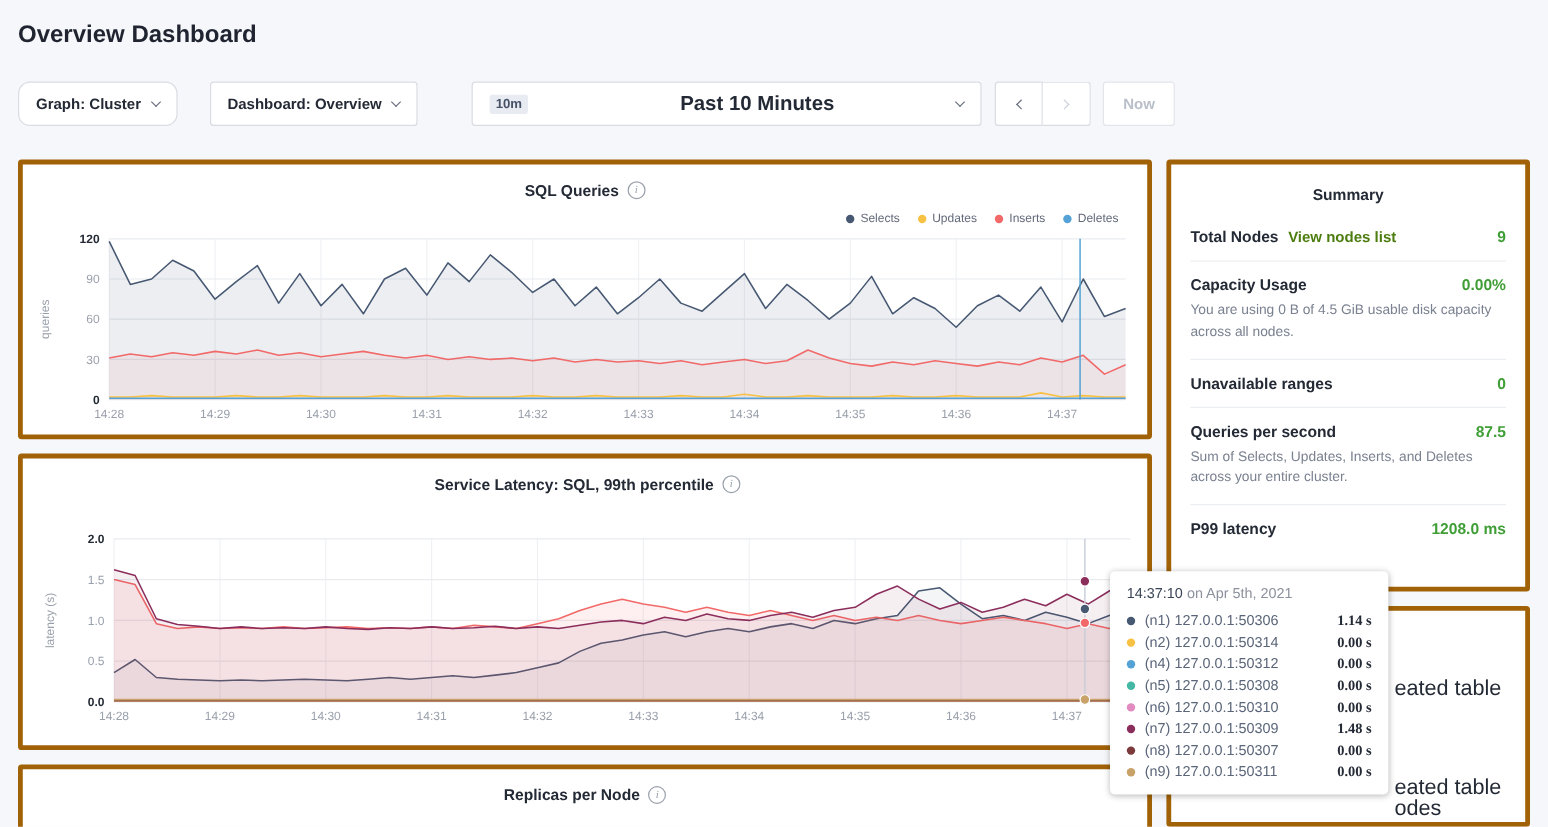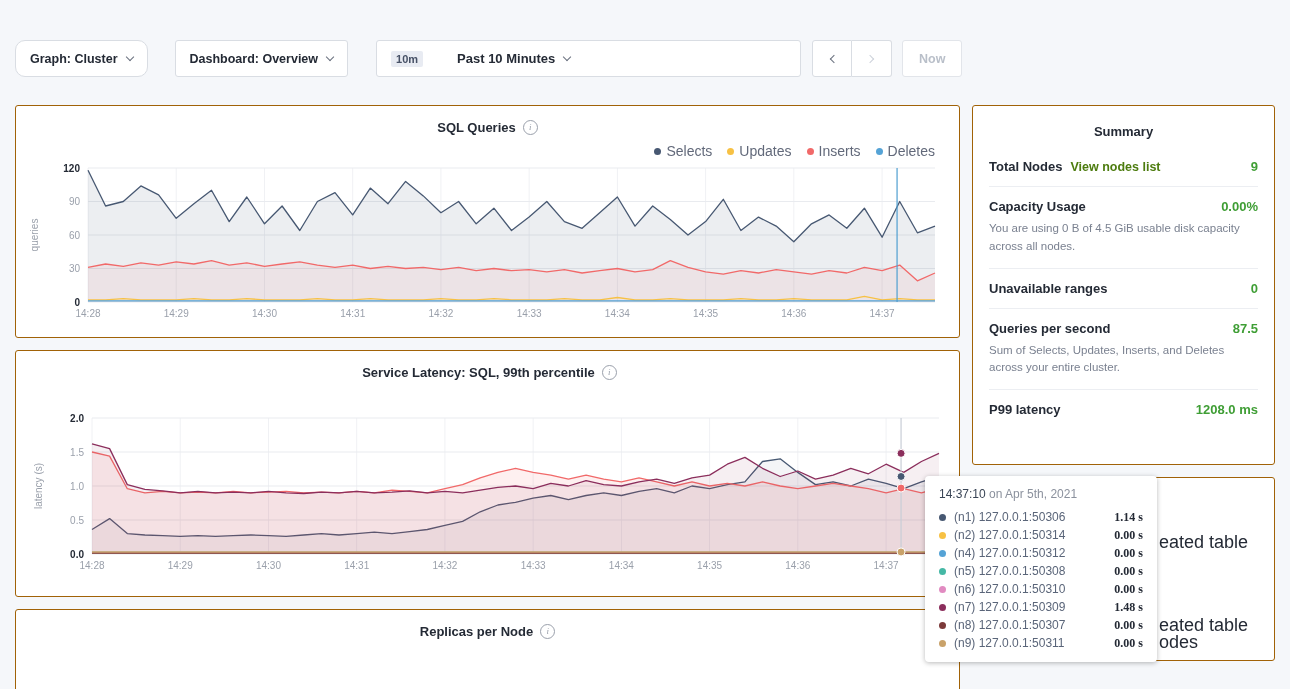--- a/index.html
+++ b/index.html
@@ -14,30 +14,30 @@
 
   
   .controls { display:flex; align-items:center; margin-top:25px; height:37px; }
   button { font-family:"Liberation Sans", sans-serif; cursor:pointer; }
   .dd {
     height:37px; background:#fff; border:1px solid #d9dde3; border-radius:3px;
     padding:0 14px; font-size:12.5px; font-weight:700; color:#242a35;
     display:flex; align-items:center;
   }
   .dd-graph { margin-right:27px;border-radius:10px; }
-  .dd-dash  { margin-right:28px; }
+  .dd-dash  { margin-right:45px; }
   .timepicker {
     width:425px; height:37px; background:#fff; border:1px solid #d9dde3; border-radius:3px;
-    display:flex; align-items:center; padding:0 14px; margin-right:11px;
+    display:flex; align-items:center; padding:0 14px; margin-right:11px;justify-content:space-between;
   }
   .badge {
     background:#e8ebf2; border-radius:2px; padding:2px 5px;
     font-size:11px; font-weight:700; color:#475166; margin-right:10px;
   }
-  .time-label { font-weight:700; font-size:13px; color:#242a35;margin-left:24px; }
+  .time-label { font-weight:700; font-size:17px; color:#242a35;margin-left:24px; }
   .timepicker .chev { margin-left:auto; }
   .arrow-group { display:flex; margin-right:10px; }
   .arrow-btn {
     width:40px; height:37px; background:#fff; border:1px solid #d9dde3;
     display:flex; align-items:center; justify-content:center;
   }
   .arrow-btn.prev { border-radius:3px 0 0 3px; }
   .arrow-btn.next { border-radius:0 3px 3px 0; border-left:none; }
   .now-btn {
     height:37px; padding:0 16px; background:#fff; border:1px solid #e2e5ea; border-radius:3px;
@@ -49,33 +49,33 @@
   }
   .chev.down  { transform:rotate(45deg);  margin-left:9px; margin-top:-4px; }
   .chev.left  { transform:rotate(135deg); margin-left:3px; }
   .chev.right { transform:rotate(-45deg); margin-right:3px; }
   .chev.light { border-color:#ccd1da; }
 
   
   .layout { display:flex; gap:12px; margin-top:28px; }
   .main { width:945px; display:flex; flex-direction:column; gap:12px; }
   .sidebar { flex:1; display:flex; flex-direction:column; gap:12px; }
-  .card { background:#fff; border:1px solid #a16207; border-radius:3px; }
+  .card { background:#fff; border:4px solid #a16207; border-radius:3px; }
 
   
   .chart-card { padding:12px 10px; position:relative; }
   .chart-title-row { display:flex; justify-content:center; align-items:center; gap:7px; height:18px; }
   .chart-title { font-size:13px; font-weight:700; color:#242a35; }
   .info-icon {
     width:15px; height:15px; border:1px solid #9aa0ab; border-radius:50%;
     color:#9aa0ab; font-size:9px; line-height:13px; text-align:center;
     font-family:"Liberation Serif", serif; font-style:italic;
   }
   .legend { display:flex; justify-content:flex-end; gap:15px; margin:8px 14px 2px 0; height:14px; }
-  .legend-item { display:flex; align-items:center; gap:5px; font-size:14px; color:#62697a; }
+  .legend-item { display:flex; align-items:center; gap:5px; font-size:10px; color:#62697a; }
   .legend-dot { width:7px; height:7px; border-radius:50%; }
   svg.chart { display:block; font-family:"Liberation Sans", sans-serif; }
   #chart-0 { margin-top:2px; }
   #chart-1 { margin-top:27px; }
 
   
   .summary-card { padding:14px 16px; height:360px; }
   .summary-title { text-align:center; font-size:13px; font-weight:700; margin:4px 0 8px; }
   .sum-row { padding:12px 0; border-bottom:1px solid #eceef2; }
   .sum-row:last-child { border-bottom:none; }
@@ -103,20 +103,21 @@
   .tip-row { display:flex; align-items:center; height:18px; font-size:12px; }
   .tip-dot { width:7px; height:7px; border-radius:50%; margin-right:8px; flex:none; }
   .tip-label { color:#5a6579; }
   .tip-value { margin-left:auto; font-weight:700; color:#242a35;font-family:Liberation Serif, serif; }
 </style>
 </head>
 <body>
 
 <div class="page">
 
+  <h1 class="page-title">Overview Dashboard</h1>
 
   <div class="controls">
     <button class="dd dd-graph">
       <span>Graph: Cluster</span>
       <span class="chev down"></span>
     </button>
     <button class="dd dd-dash">
       <span>Dashboard: Overview</span>
       <span class="chev down"></span>
     </button>

